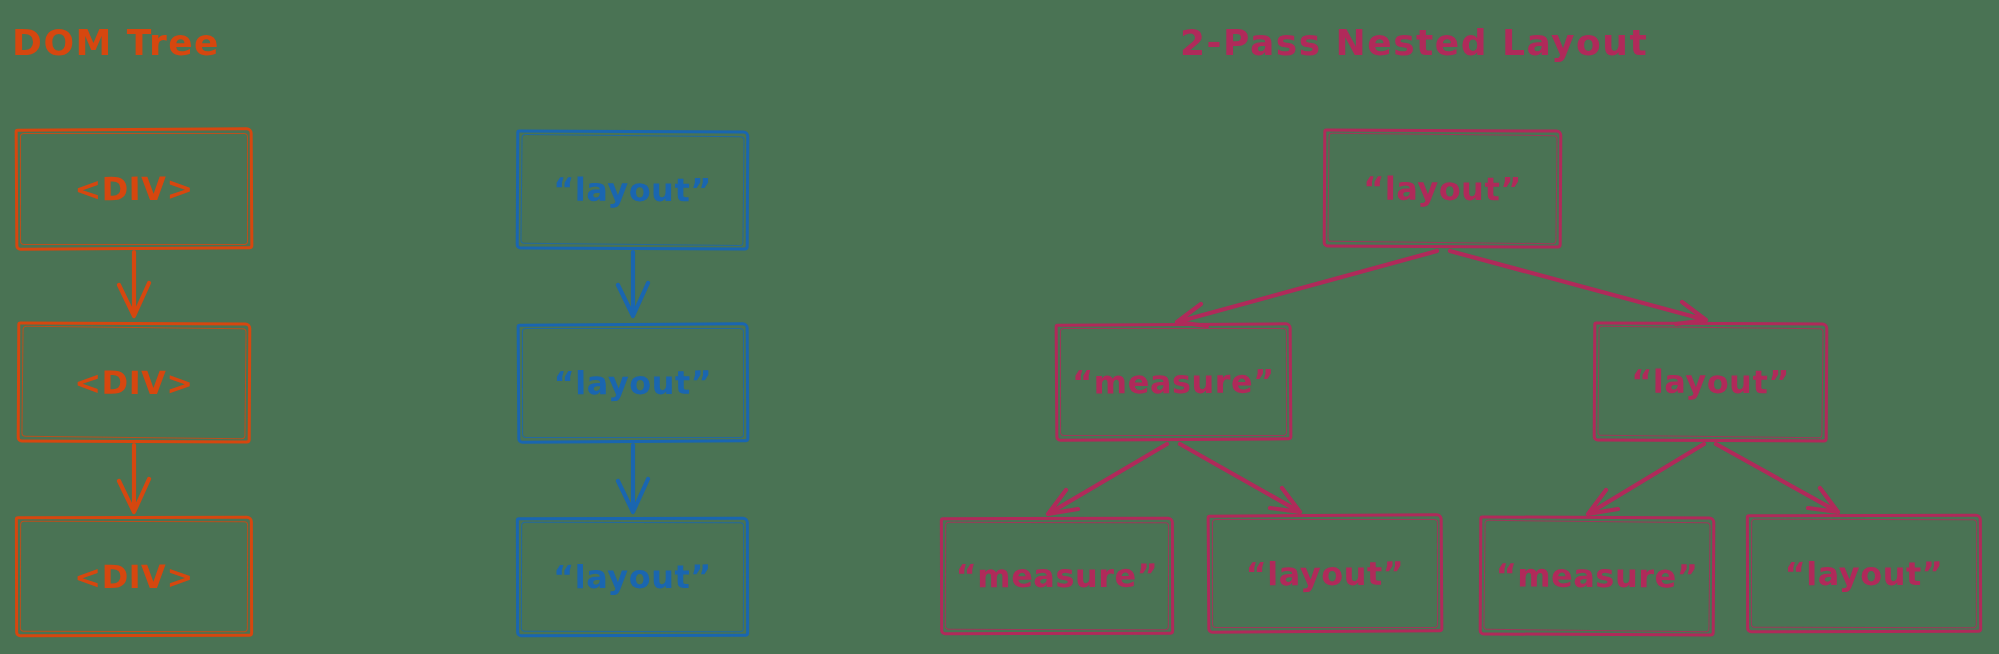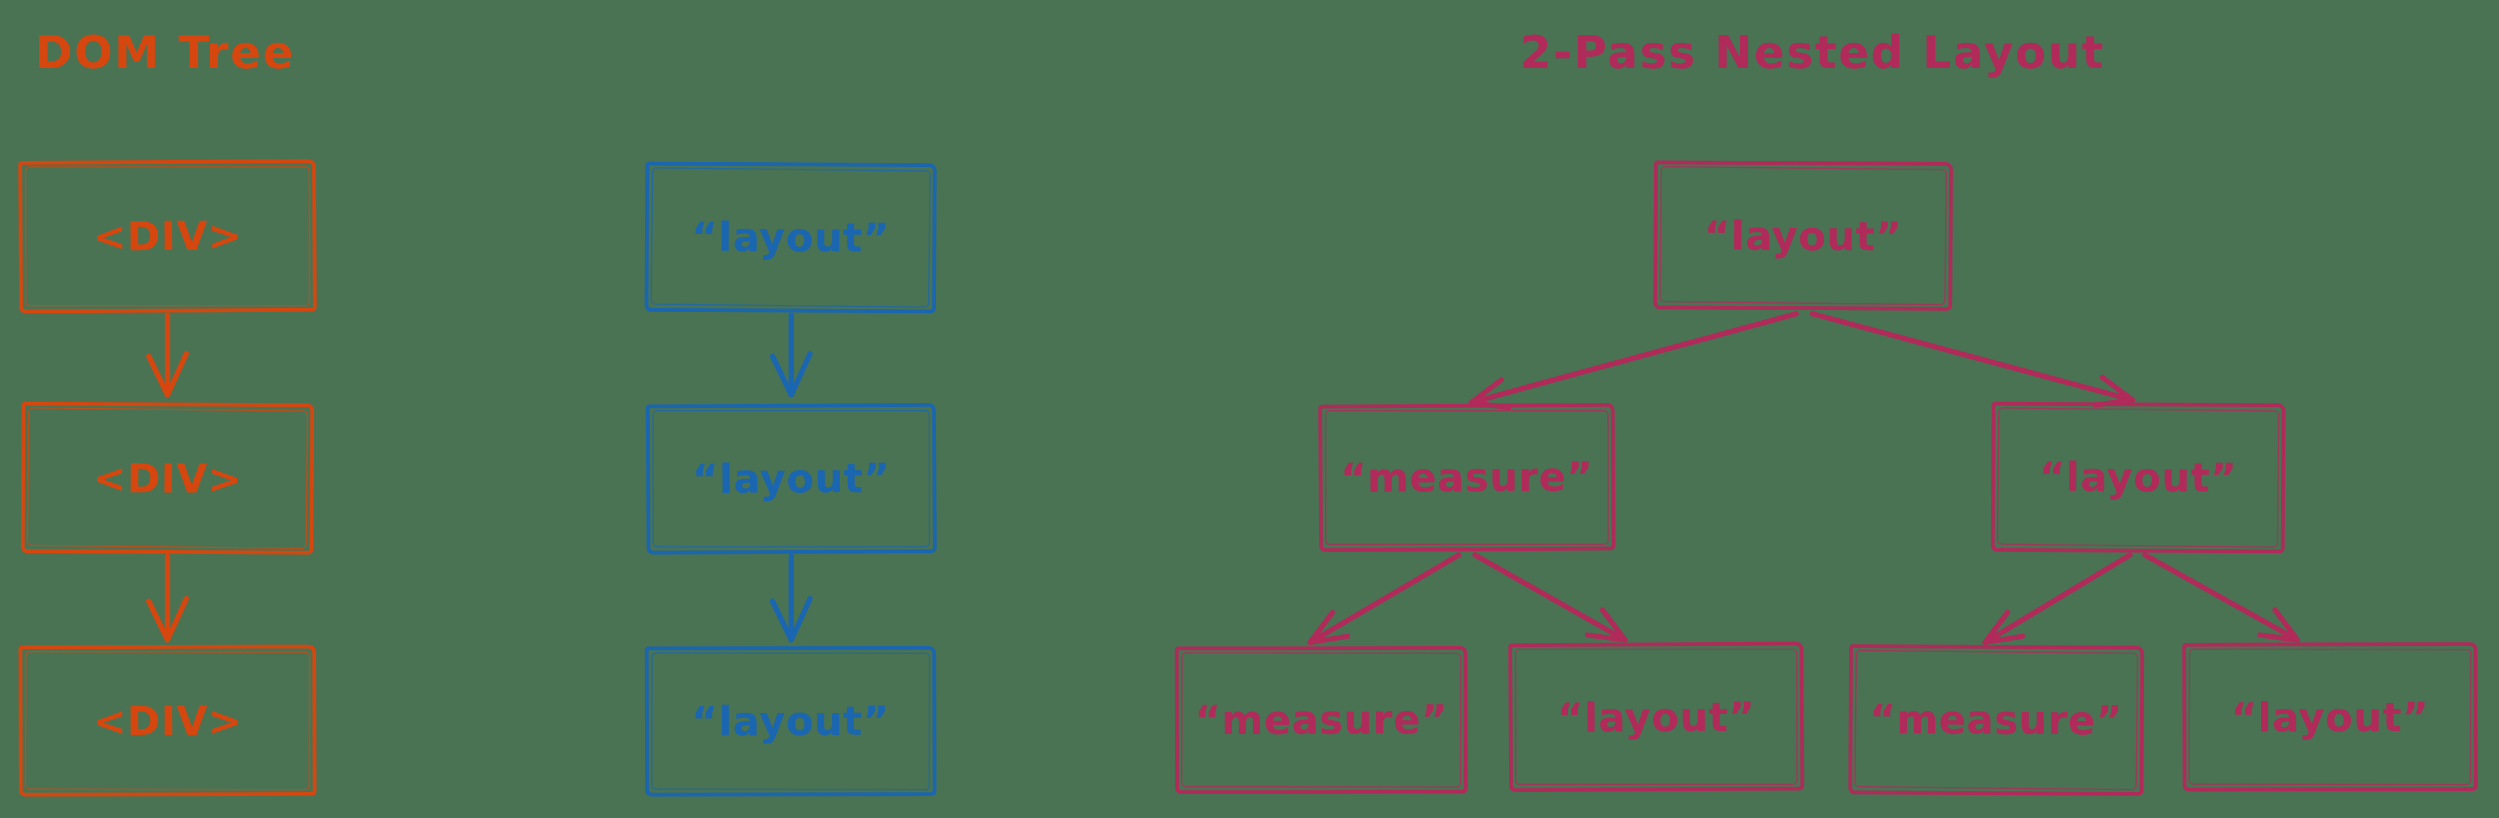--- a/index.html
+++ b/index.html
@@ -36,22 +36,22 @@
   svg.arrows path{fill:none;stroke-width:4.2px;stroke-linecap:round;stroke-linejoin:round;}
   .stroke-orange{stroke:var(--orange);}
   .stroke-blue{stroke:var(--blue);}
   .stroke-pink{stroke:var(--pink);}
 </style>
 </head>
 <body>
 
 <div id="canvas">
 
-  <div class="title orange" style="left:28px;top:22px;">DOM Tree</div>
-  <div class="title pink" style="left:1180px;top:22px;margin-left:36px;">2-Pass Nested Layout</div>
+  <div class="title orange" style="left:12px;top:22px;">DOM Tree</div>
+  <div class="title pink" style="left:1180px;top:22px;">2-Pass Nested Layout</div>
 
   <div class="box orange tilt-a" style="left:15px;top:128px;width:238px;height:122px;">&lt;DIV&gt;</div>
   <div class="box orange tilt-b" style="left:17px;top:322px;width:234px;height:121px;">&lt;DIV&gt;</div>
   <div class="box orange tilt-c" style="left:15px;top:516px;width:238px;height:121px;">&lt;DIV&gt;</div>
 
   <div class="box blue tilt-b" style="left:516px;top:130px;width:233px;height:120px;">“layout”</div>
   <div class="box blue tilt-a" style="left:517px;top:323px;width:232px;height:120px;">“layout”</div>
   <div class="box blue tilt-c" style="left:516px;top:517px;width:233px;height:120px;">“layout”</div>
 
   <div class="box pink tilt-b" style="left:1323px;top:129px;width:239px;height:119px;">“layout”</div>

